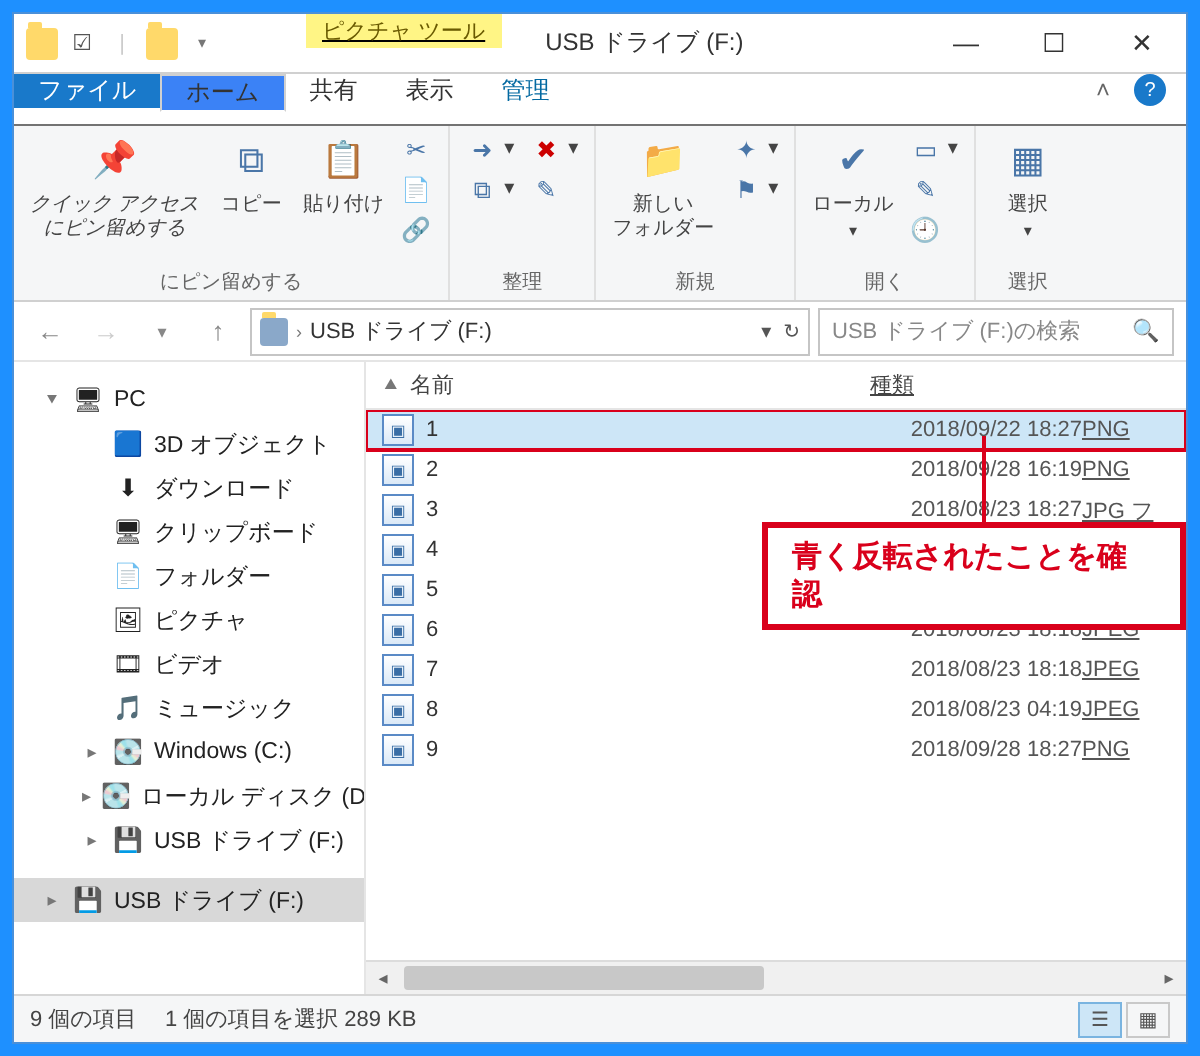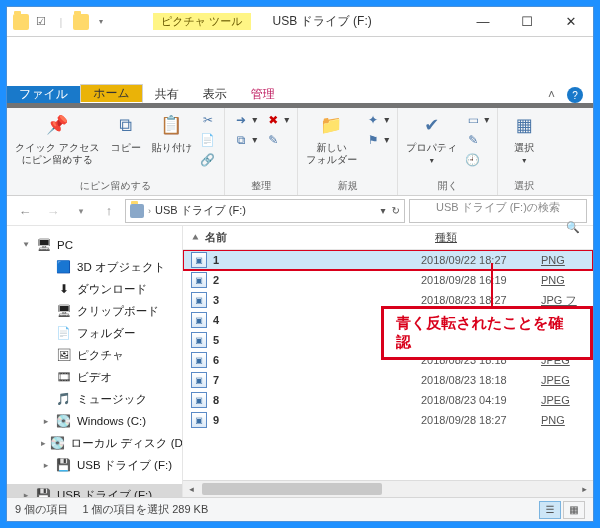--- a/index.html
+++ b/index.html
@@ -3,65 +3,65 @@
 <meta charset="utf-8">
 <style>
   * { box-sizing: border-box; margin: 0; padding: 0; font-family: "Meiryo UI", "Yu Gothic UI", sans-serif; }
   body { background: #1e90ff; padding: 6px; }
   .window { width: 588px; height: 516px; background: #fff; border: 1px solid #4a90d9; display: flex; flex-direction: column; }
   .titlebar { height: 30px; display: flex; align-items: stretch; background: #fff; border-bottom: 1px solid #d0d0d0; }
   .titlebar-left { display: flex; align-items: center; gap: 4px; padding: 0 6px; }
   .qat-icn { width: 16px; height: 16px; display: flex; align-items: center; justify-content: center; font-size: 11px; color: #555; }
   .folder-ico { width: 16px; height: 16px; background: #ffd96a; border-radius: 2px; position: relative; }
   .folder-ico::before { content:""; position:absolute; top:-3px; left:1px; width:7px; height:3px; background:#ffd96a; border-radius:1px 1px 0 0;}
-  .tab-contextual { margin-left: 28px; display:flex; flex-direction:column; align-items:center; justify-content:center; padding:0 10px; font-size:11px; }
+  .tab-contextual { margin-left: 28px; display:flex; flex-direction:column; align-items:center; padding:0 10px; font-size:11px;text-decoration:underline; }
   .ctx-top { background:#fff585; color:#6a5a00; padding:1px 8px; }
   .title-text { flex:1; display:flex; align-items:center; padding-left:12px; font-size:12px; color:#333;}
   .win-controls { display:flex; }
   .win-btn { width:44px; display:flex; align-items:center; justify-content:center; font-size:13px; color:#333;}
-  .ribbon-tabs { height:26px; display:flex; align-items:flex-end; background:#fff; border-bottom:5px solid #737373; position:relative;margin-top:45px;}
+  .ribbon-tabs { height:26px; display:flex; align-items:flex-start; background:#fff; border-bottom:1px solid #737373; position:relative;}
   .rtab { padding:0 12px; font-size:12px; display:flex; align-items:center; color:#333; }
   .rtab.file { background:#1979ca; color:#fff; }
-  .rtab.active { border:1px solid #d0d0d0; border-bottom:1px solid #fff; background:#eab308; }
-  .rtab.manage { color:#be185d; }
+  .rtab.active { border:1px solid #d0d0d0; border-bottom:1px solid #fff; background:#3b82f6; }
+  .rtab.manage { color:#0369a1; }
   .ribbon-right { margin-left:auto; display:flex; align-items:center; gap:12px; padding-right:10px; color:#666; font-size:12px;}
   .help-ico { width:16px;height:16px;border-radius:50%;background:#1979ca;color:#fff;display:flex;align-items:center;justify-content:center;font-size:10px;}
   .ribbon-body { height:88px; background:#f5f6f7; border-bottom:1px solid #d0d0d0; display:flex; }
   .rgroup { border-right:1px solid #e0e0e0; display:flex; flex-direction:column; padding:4px 8px 2px 8px; }
   .rgroup-row { flex:1; display:flex; align-items:flex-start; gap:8px;}
   .rgroup-label { font-size:10px; color:#666; text-align:center; padding-top:2px;}
   .rbtn { display:flex; flex-direction:column; align-items:center; font-size:10px; color:#444; gap:2px; min-width:36px; text-align:center; line-height:1.2;}
   .rbtn .glyph { width:28px;height:28px; display:flex;align-items:center;justify-content:center;font-size:18px;color:#4a76a8;}
   .rbtn.small { flex-direction:row; min-width:0; font-size:10px; gap:3px;}
   .rbtn.small .glyph{width:16px;height:16px;font-size:12px;}
   .smallcol { display:flex; flex-direction:column; gap:4px; }
   .addrbar { height:30px; display:flex; align-items:center; gap:4px; padding:2px 6px; background:#fff; border-bottom:1px solid #e5e5e5;}
   .nav-arrow { width:24px;height:24px;border-radius:2px;display:flex;align-items:center;justify-content:center;color:#888;font-size:13px;}
   .addr-field { flex:1; height:24px; border:1px solid #c5c5c5; display:flex; align-items:center; padding:0 4px; font-size:11px; color:#333; gap:4px;}
   .addr-field .folder-ico{width:14px;height:14px;}
   .addr-drop { margin-left:auto; display:flex; gap:6px; color:#555; font-size:10px;}
-  .search-field { width:178px; height:24px; border:1px solid #c5c5c5; display:flex; align-items:center; padding:0 6px; font-size:11px; color:#888; gap:6px;flex-direction:column;}
+  .search-field { width:178px; height:24px; border:1px solid #c5c5c5; display:flex; align-items:center; padding:0 6px; font-size:11px; color:#888; gap:6px;}
   .content { flex:1; display:flex; min-height:0; }
   .tree { width:176px; border-right:1px solid #e5e5e5; overflow:auto; padding:8px 0; font-size:11.5px; color:#222;}
   .tree-item { display:flex; align-items:center; gap:5px; padding:3px 6px 3px 14px; white-space:nowrap;}
   .tree-item.sub { padding-left:34px; }
   .tree-item.sel { background:#d8d8d8; }
   .ticn { width:16px;height:16px;display:flex;align-items:center;justify-content:center;font-size:12px;}
   .exp { width:10px; color:#777; font-size:9px; display:inline-block; text-align:center;}
   .list { flex:1; display:flex; flex-direction:column; }
   .list-header { height:24px; display:flex; align-items:center; font-size:11px; color:#444; border-bottom:1px solid #e5e5e5; padding-left:8px;}
-  .col-name { width:230px;font-weight:bold; }
+  .col-name { width:230px; }
   .col-date { width:120px; }
   .col-type { flex:1;text-decoration:underline; }
   .list-body { flex:1; overflow:auto; position:relative;}
   .row { height:20px; display:flex; align-items:center; font-size:11px; color:#333; padding-left:8px;}
   .row.sel { background:#cde6f7; outline:2px solid #d9001b; outline-offset:-1px;}
   .row .ficn { width:16px;height:16px; margin-right:6px; border:1px solid #5a8ac6; background:linear-gradient(#fff,#dbe9f7); display:flex;align-items:center;justify-content:center;font-size:8px;color:#3a6ea5;}
   .row .col-name { width:208px; }
-  .row .col-date { width:120px; color:#555;}
+  .row .col-date { width:120px; color:#555;text-align:right;}
   .row .col-type { flex:1; color:#555;}
   .callout-line { position:absolute; left:308px; top:13px; width:2px; height:50px; background:#d9001b;}
   .callout-box { position:absolute; left:198px; top:56px; border:3px solid #d9001b; background:#fff; color:#d9001b; font-weight:bold; font-size:15px; padding:5px 12px;}
   .scrollbar-h { height:17px; background:#f0f0f0; border-top:1px solid #dcdcdc; display:flex; align-items:center;}
   .sb-btn{width:17px;height:17px;display:flex;align-items:center;justify-content:center;color:#666;font-size:9px;}
   .sb-thumb{height:12px;background:#c8c8c8;border-radius:2px;}
   .statusbar { height:24px; background:#f5f6f7; border-top:1px solid #d6d6d6; display:flex; align-items:center; font-size:11px; color:#444; padding:0 8px; gap:14px;}
   .status-right{margin-left:auto;display:flex;gap:2px;}
   .view-btn{width:22px;height:18px;border:1px solid #c9c9c9;display:flex;align-items:center;justify-content:center;font-size:10px;color:#555;}
   .view-btn.active{background:#cde6f7;border-color:#7ab4e0;}
@@ -104,21 +104,21 @@
       <span>˄</span>
       <span class="help-ico">?</span>
     </div>
   </div>
 
   <div class="ribbon-body">
     <div class="rgroup">
       <div class="rgroup-row">
         <div class="rbtn">
           <span class="glyph">📌</span>
-          <span style="white-space:pre-line;">クイック アクセス
+          <span style="white-space:pre-line;font-style:italic;">クイック アクセス
 にピン留めする</span>
         </div>
         <div class="rbtn">
           <span class="glyph">⧉</span>
           <span>コピー</span>
         </div>
         <div class="rbtn">
           <span class="glyph">📋</span>
           <span>貼り付け</span>
         </div>
@@ -162,21 +162,21 @@
           <div class="rbtn small"><span class="glyph">✦</span>▾</div>
           <div class="rbtn small"><span class="glyph">⚑</span>▾</div>
         </div>
       </div>
       <div class="rgroup-label">新規</div>
     </div>
     <div class="rgroup">
       <div class="rgroup-row">
         <div class="rbtn">
           <span class="glyph">✔</span>
-          <span>プロパティ</span>
+          <span>ローカル</span>
           <span style="font-size:8px;">▾</span>
         </div>
         <div class="smallcol">
           <div class="rbtn small"><span class="glyph">▭</span>▾</div>
           <div class="rbtn small">
               <span class="glyph">✎</span>
             </div>
           <div class="rbtn small">
               <span class="glyph">🕘</span>
             </div>

